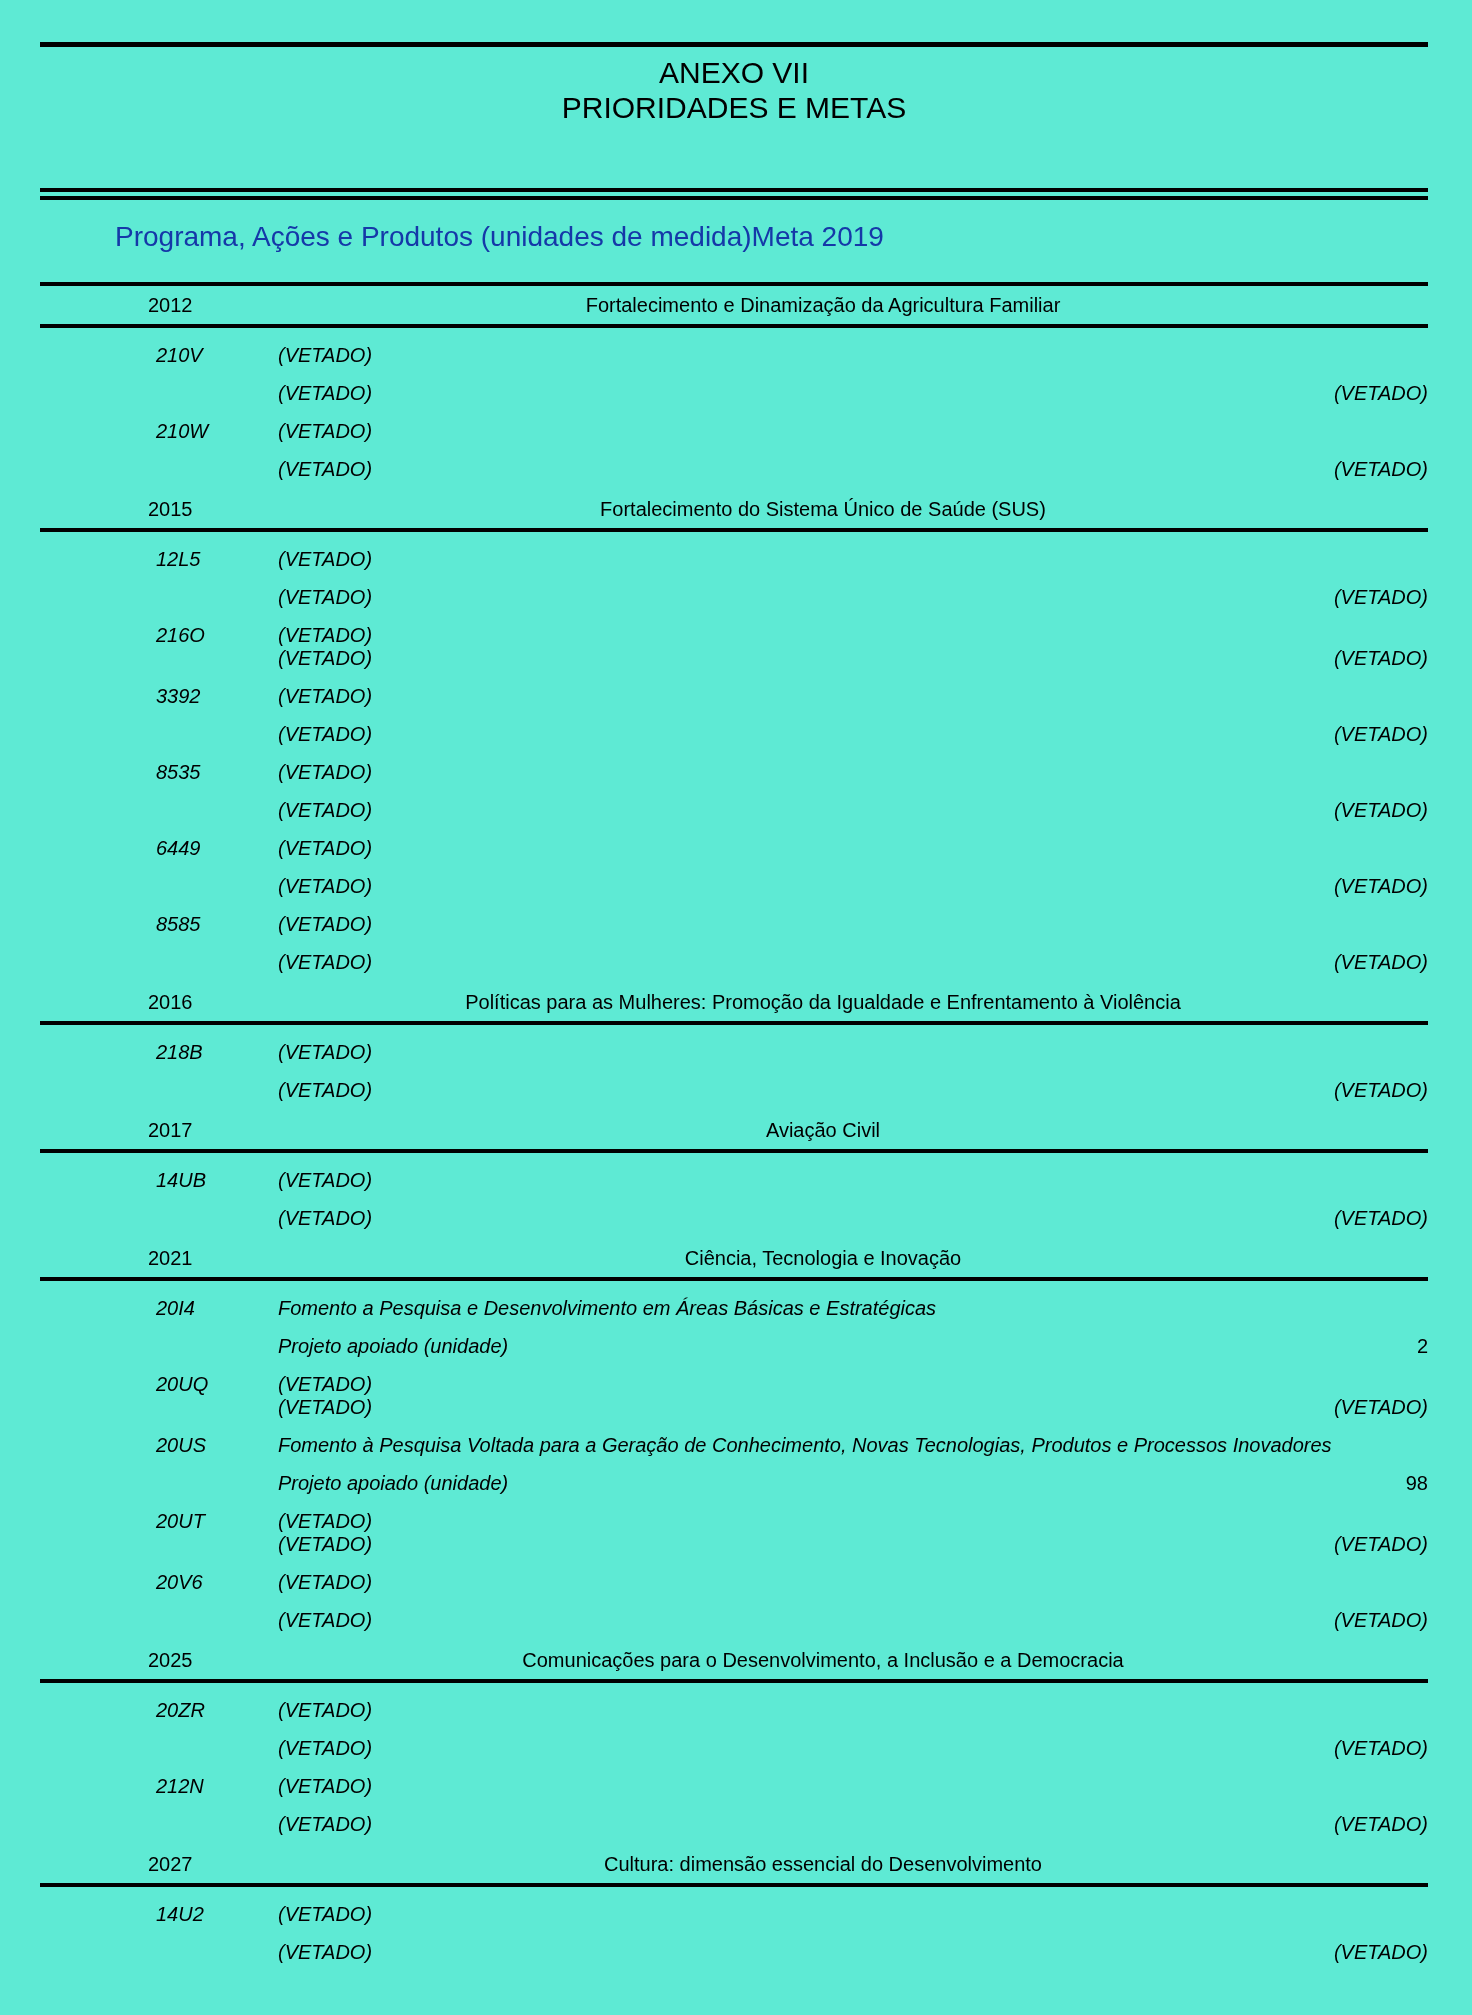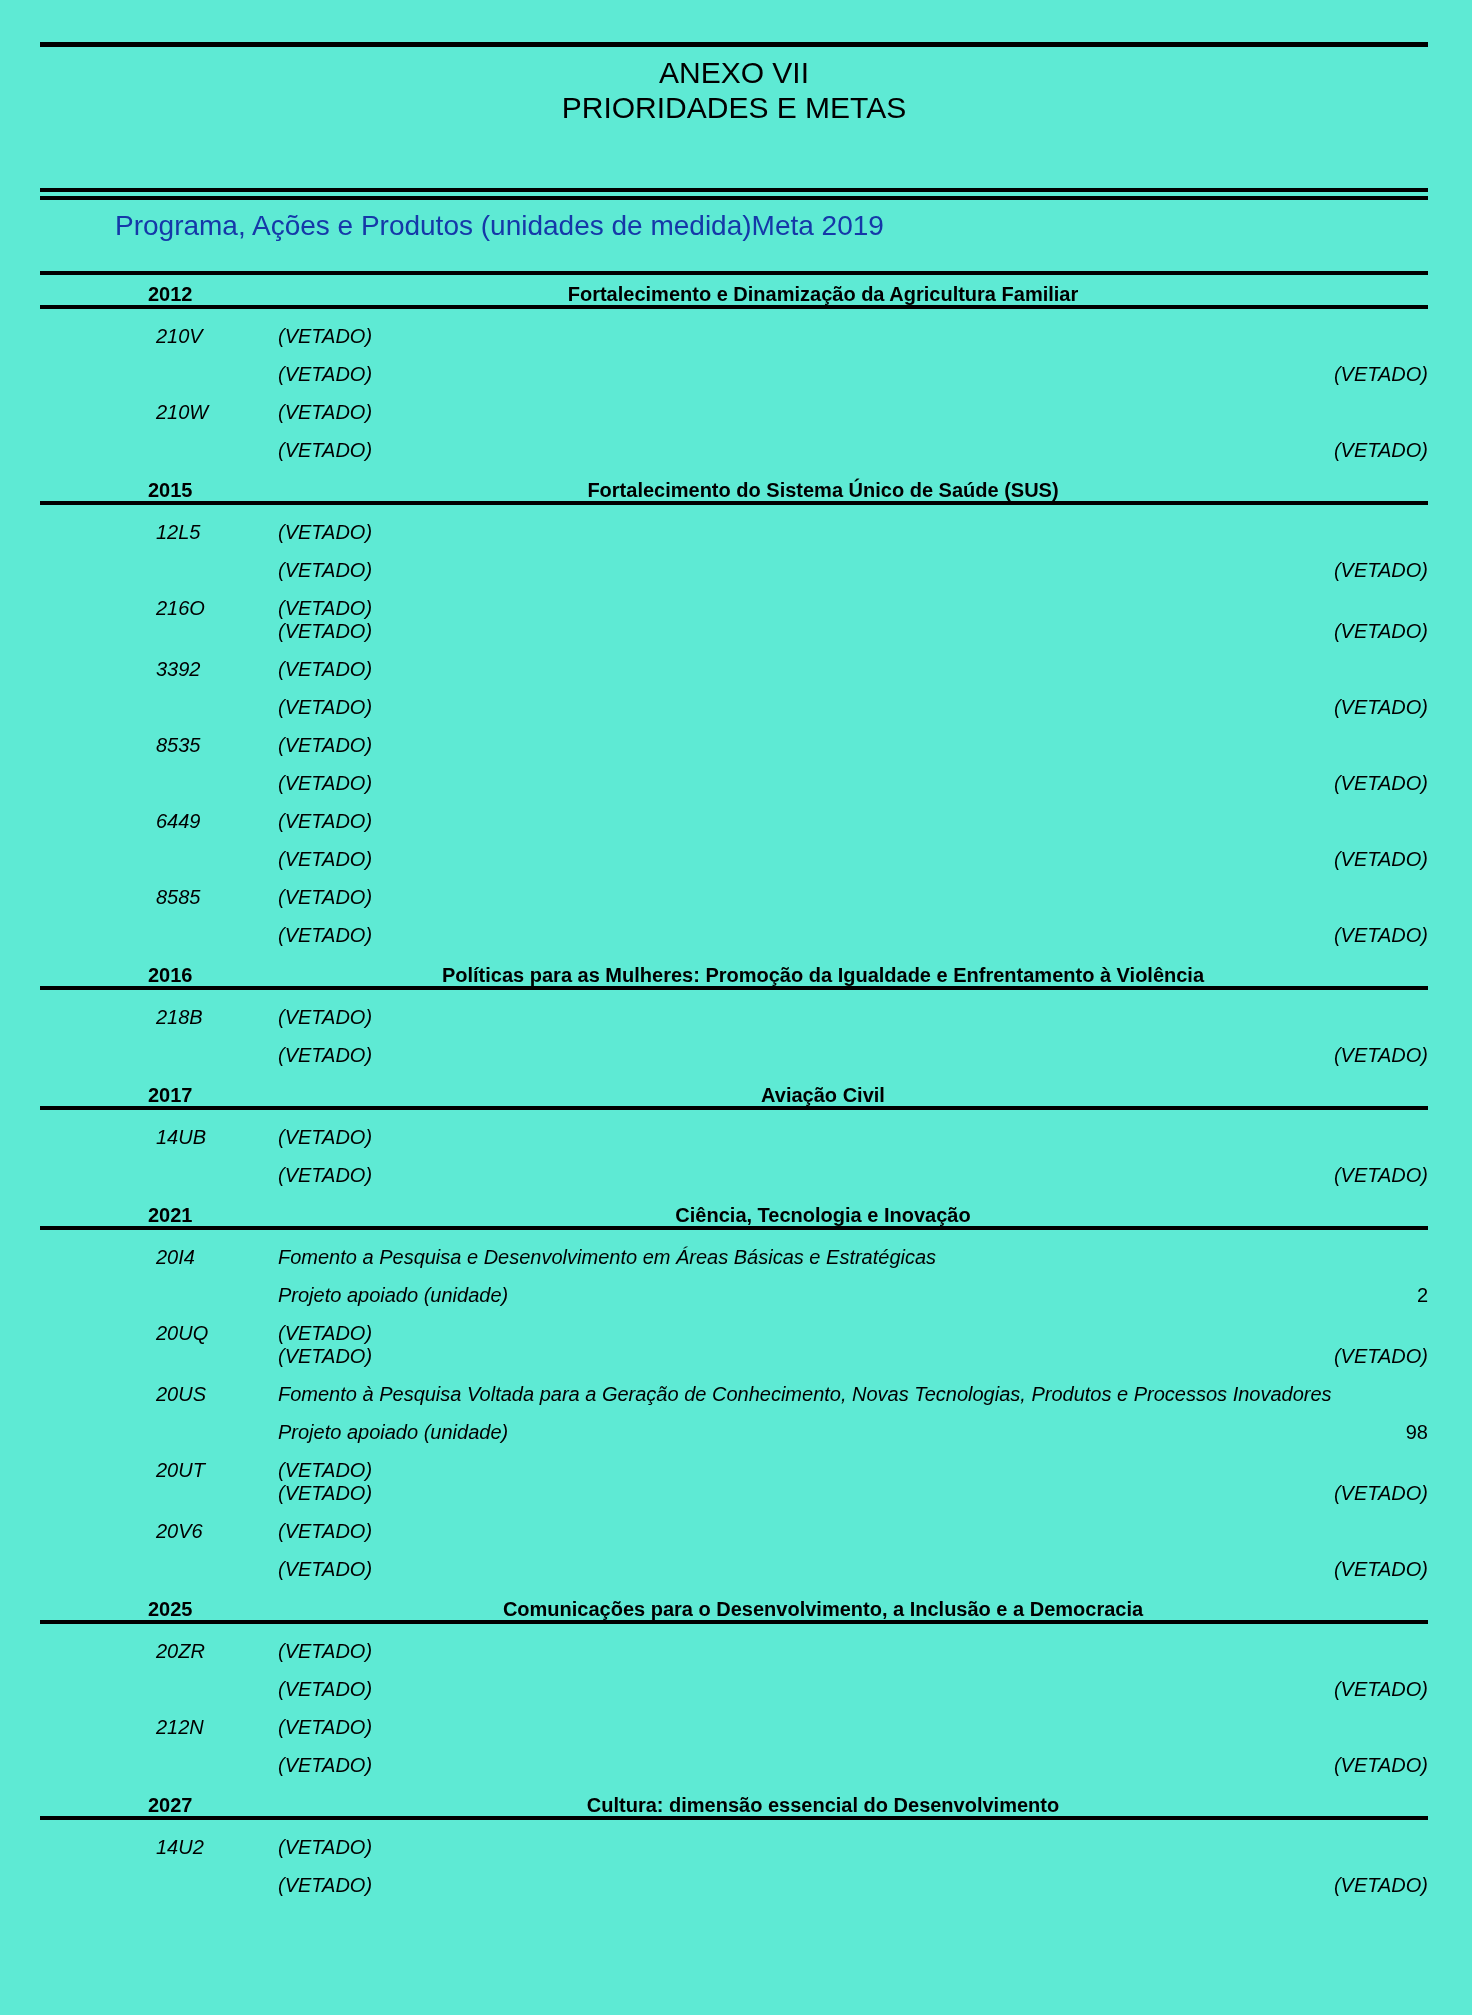--- a/index.html
+++ b/index.html
@@ -23,24 +23,24 @@
   .col-header {
     display: flex; justify-content: flex-start; align-items: baseline;
     padding-left: 75px; margin-top: 10px;
     font-size: 28px; line-height: 32px;
   }
 
   .header-rule { margin-top: 29px; height: 0; border-top: 4px solid #000; }
 
   .program-row {
     display: flex;
-    padding-left: 108px; 
+    padding-left: 108px; padding-bottom: 8px;
     margin-top: 18px;
     border-bottom: 4px solid #000;
-    font-weight: bold; font-size: 20px; line-height: 22px;
+    font-weight: normal; font-size: 20px; line-height: 22px;
   }
   .program-row.first { margin-top: 8px; }
   .program-code { width: 70px; flex: 0 0 70px; }
   .program-title { flex: 1; text-align: center; }
 
   .action-row, .product-row {
     display: grid;
     grid-template-columns: 122px 1fr 200px;
     padding-left: 116px;
     margin-top: 16px;
@@ -62,21 +62,21 @@
 
     <div class="doc-title">
       <div>ANEXO VII</div>
       <div>PRIORIDADES E METAS</div>
     </div>
 
     <div class="double-rule"></div>
 
     <div class="col-header">
       <span style="color: rgb(21, 56, 168);">Programa, Ações e Produtos (unidades de medida)</span>
-      <span style="color: rgb(21, 56, 168);">Meta 2019</span>
+      <span style="color: rgb(21, 56, 168); margin-top: 11px;">Meta 2019</span>
     </div>
 
     <div class="header-rule"></div>
 
     <div id="table-body">
         <div class="program-row first">
           <span class="program-code">2012</span>
           <span class="program-title">Fortalecimento e Dinamização da Agricultura Familiar</span>
         </div>
         <div class="action-row">

